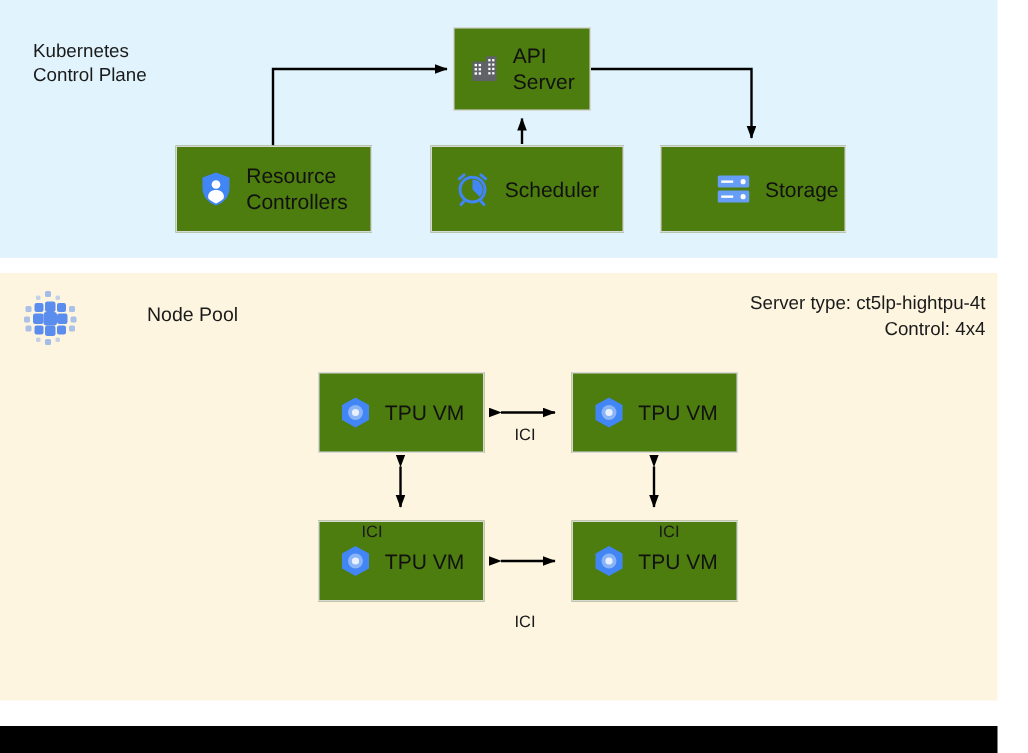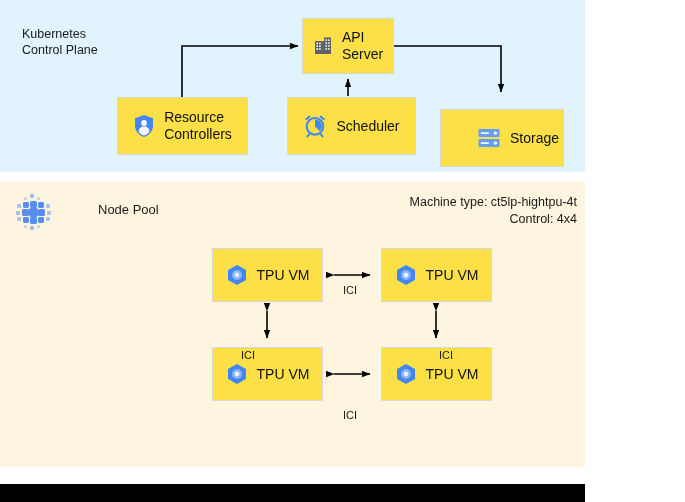--- a/index.html
+++ b/index.html
@@ -5,21 +5,21 @@
   html, body {
     margin: 0;
     padding: 0;
     background: #ffffff;
   }
   body {
     font-family: "Liberation Sans", sans-serif;
   }
   #canvas {
     position: relative;
-    width: 585px;
+    width: 665px;
     height: 502px;
     background: #ffffff;
     overflow: hidden;
   }
 
   
   .panel {
     position: absolute;
     left: 0;
     width: 685px;
@@ -69,21 +69,21 @@
     top: 194px;
     font-size: 12.5px;
     line-height: 17px;
     color: #1a1a1a;
     text-align: right;
   }
 
   
   .node-box {
     position: absolute;
-    background: #fde047;
+    background: #4d7c0f;
     border: 1px solid #d8d8d8;
     box-sizing: border-box;
     display: flex;
     align-items: center;
     justify-content: center;
     gap: 9px;
   }
   .node-label {
     font-size: 14px;
     color: #111111;
@@ -92,21 +92,21 @@
     text-align: left;
   }
   .node-icon {
     flex: 0 0 auto;
     display: block;
   }
 
   #box-api-server   { left: 302px; top: 18px;  width: 92px;  height: 56px; }
   #box-resource     { left: 117px; top: 97px;  width: 131px; height: 58px; }
   #box-scheduler    { left: 287px; top: 97px;  width: 129px; height: 58px; }
-  #box-storage      { left: 440px; top: 109px;  width: 124px; height: 58px; padding-left: 32px; }
+  #box-storage      { left: 440px; top: 97px;  width: 124px; height: 58px; padding-left: 32px; }
 
   #box-tpu-0 { left: 212px; top: 248px; width: 111px; height: 54px; }
   #box-tpu-1 { left: 381px; top: 248px; width: 111px; height: 54px; }
   #box-tpu-2 { left: 212px; top: 347px; width: 111px; height: 54px; }
   #box-tpu-3 { left: 381px; top: 347px; width: 111px; height: 54px; }
 
   
   #connectors {
     position: absolute;
     left: 0;
@@ -163,21 +163,21 @@
       <rect x="32" y="24" width="4" height="4" rx="1" opacity=".5"></rect>
       <rect x="10" y="32" width="3" height="3" rx="1" opacity=".35"></rect>
       <rect x="23" y="32" width="3" height="3" rx="1" opacity=".35"></rect>
       <rect x="16" y="33" width="4" height="4" rx="1" opacity=".55"></rect>
     </g>
   </svg>
 
   <div class="panel-title" id="node-pool-label">Node Pool</div>
 
   <div id="machine-info">
-    <div>Machine type: ct5lp-hightpu-4t</div>
+    <div>Server type: ct5lp-hightpu-4t</div>
     <div>Control: 4x4</div>
   </div>
 
   <svg id="connectors" viewBox="0 0 685 502">
     <defs>
       <marker id="arrow" markerWidth="9" markerHeight="9" refX="8" refY="3.2" orient="auto" markerUnits="userSpaceOnUse">
         <path d="M0,0 L8.5,3.2 L0,6.4 z" fill="#000"></path>
       </marker>
     </defs>
     <g stroke="#000" stroke-width="1.6" fill="none">

